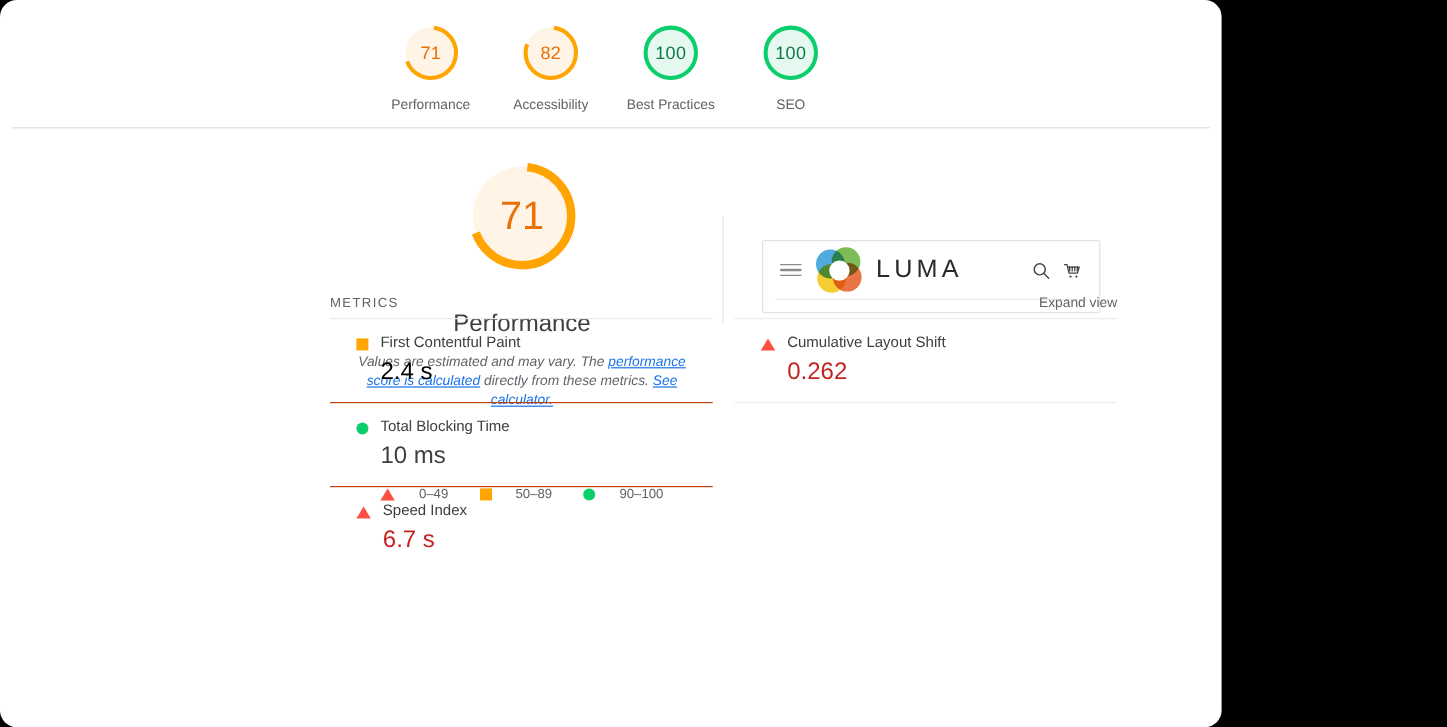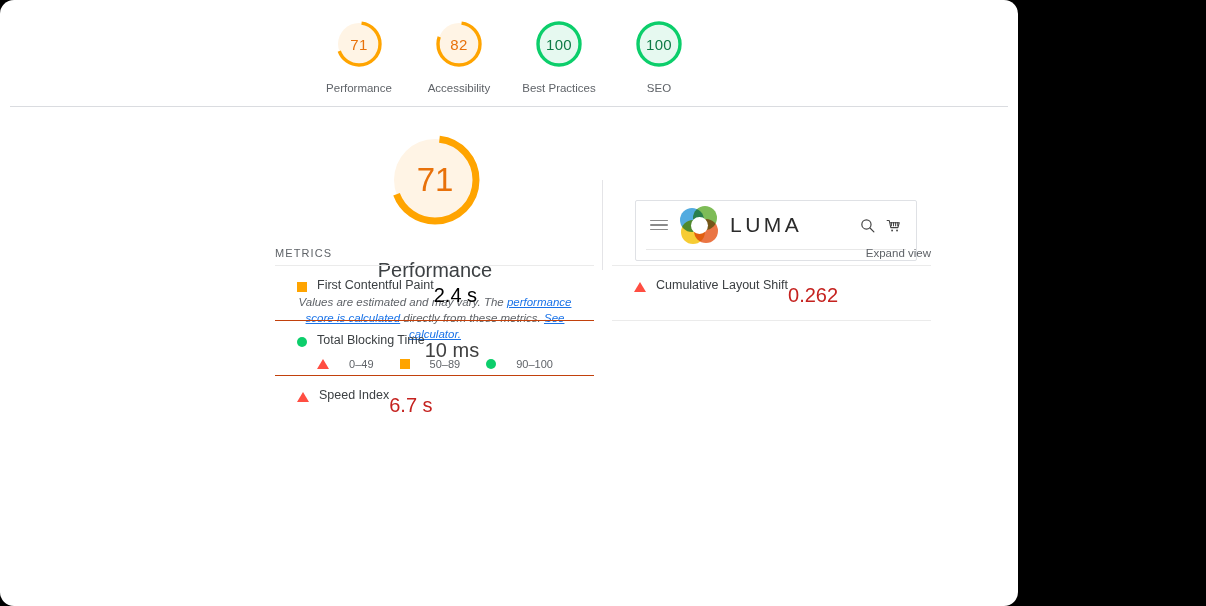--- a/index.html
+++ b/index.html
@@ -124,20 +124,21 @@
     margin-top: 16px;
     display: flex;
     align-items: center;
     gap: 10px;
     font-size: 11px;
     color: #5f6368;
   }
   .legend .li {
     display: flex; align-items: center; gap: 20px;
     padding: 0 8px;
+    margin-top: 48px;
   }
   .sw-tri {
     width: 0; height: 0;
     border-left: 6px solid transparent;
     border-right: 6px solid transparent;
     border-bottom: 10px solid #f33;
   }
   .sw-sq { width: 10px; height: 10px; background: #fa3; }
   .sw-ci { width: 10px; height: 10px; border-radius: 50%; background: #0c6; }
 
@@ -240,21 +241,21 @@
   .metric:first-child { border-top: 1px solid #ebebeb; }
   .metric .ind { margin-top: 4px; flex: none; }
   .ind-tri {
     width: 0; height: 0;
     border-left: 6px solid transparent;
     border-right: 6px solid transparent;
     border-bottom: 10px solid #f33;
   }
   .ind-sq { width: 10px; height: 10px; background: #fa3; }
   .ind-ci { width: 10px; height: 10px; border-radius: 50%; background: #0c6; }
-  .metric .body { display: flex; flex-direction: row; }
+  .metric .body { display: flex; flex-direction: column; }
   .metric .name {
     font-size: 12.5px;
     color: #3c4043;
     line-height: 15px;
   }
   .metric .val {
     margin-top: 5px;
     font-size: 20px;
     line-height: 24px;
     font-family: "Liberation Sans", sans-serif;

